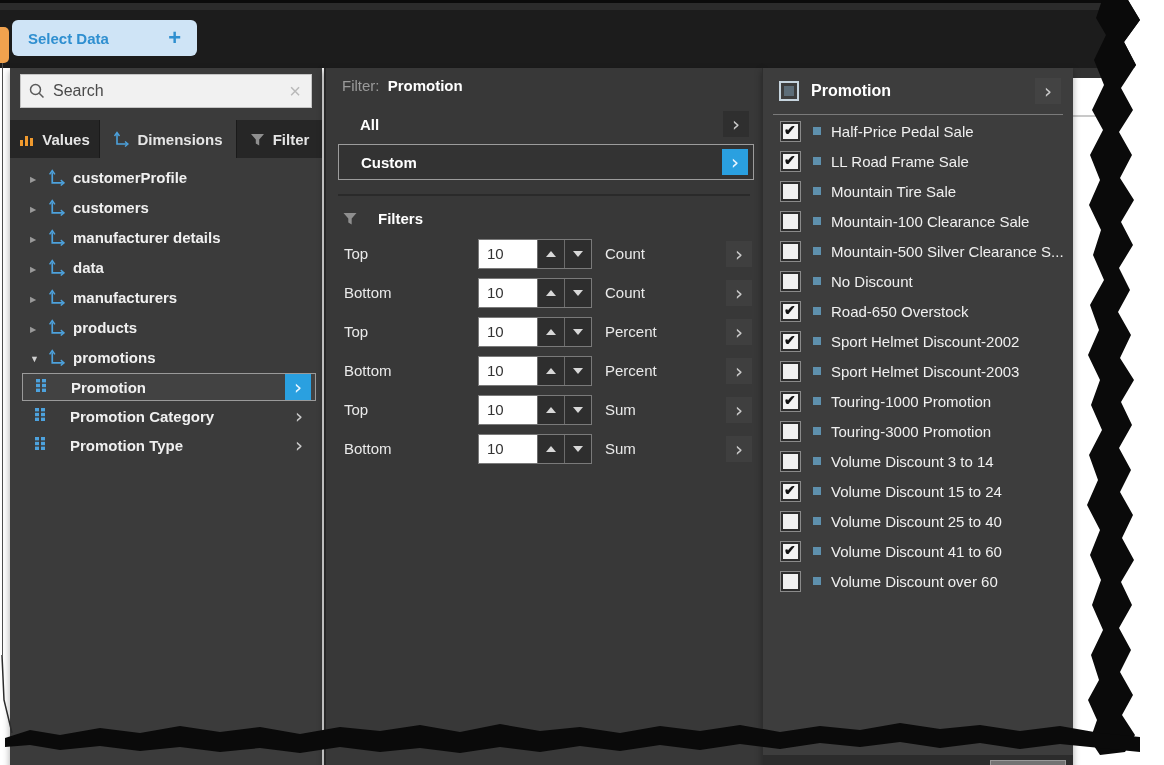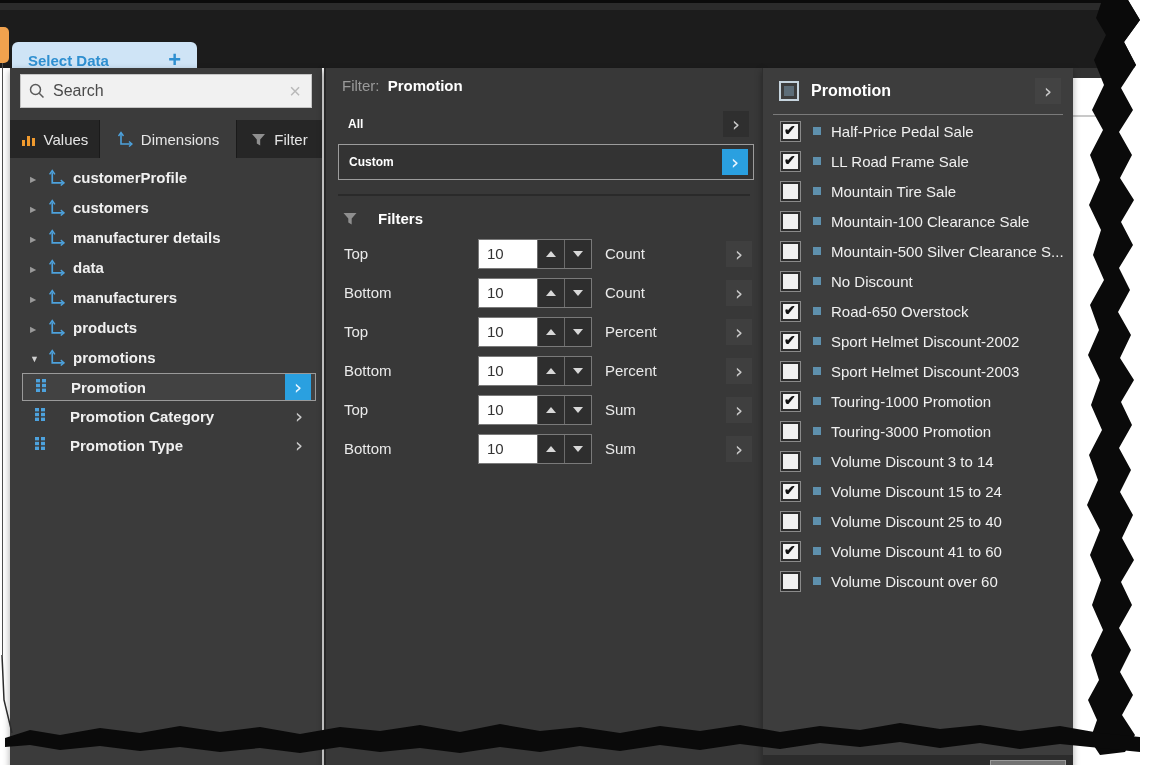--- a/index.html
+++ b/index.html
@@ -8,21 +8,21 @@
     background:#ffffff;font-family:"Liberation Sans",sans-serif;
     -webkit-font-smoothing:antialiased;
   }
   
   .topbar{position:absolute;left:0;top:0;width:1164px;height:68px;background:#1c1c1c;}
   .topbar .edge{position:absolute;left:0;top:0;width:100%;height:3px;background:#0b0b0b;}
   .topbar .strip{position:absolute;left:0;top:3px;width:100%;height:7px;background:#2b2b2b;}
   .bar-bottom-sliver{position:absolute;left:1055px;top:68px;width:60px;height:10px;background:#333;}
   .orange-stub{position:absolute;left:0;top:27px;width:9px;height:36px;background:#f0a24e;border-radius:0 5px 5px 0;}
   .select-data-tab{
-    position:absolute;left:12px;top:42px;width:185px;height:36px;background:#cfe4f6;
+    position:absolute;left:12px;top:20px;width:185px;height:36px;background:#cfe4f6;
     border-radius:6px;display:flex;align-items:center;justify-content:space-between;
     padding:0 16px;box-sizing:border-box;cursor:pointer;
   }
   .select-data-tab .lbl{color:#2f8fd0;font-size:15px;font-weight:700;}
   .select-data-tab .plus{color:#2f8fd0;font-size:22px;font-weight:700;line-height:1;}
   .left-window-line{position:absolute;left:2px;top:63px;width:1px;height:592px;background:#4f4f4f;}
   .underlay-line{position:absolute;left:1073px;top:115px;width:30px;height:2px;background:#c9c9c9;}
 
   
   .panel{position:absolute;top:68px;height:735px;box-shadow:0 3px 7px rgba(0,0,0,.35);}
@@ -37,21 +37,21 @@
   .left-panel{left:10px;width:312px;background:#3b3b3b;}
   .search-wrap{padding:6px 10px 0 10px;}
   .search-box{height:34px;background:#f1f1f1;border:1px solid #c4c4c4;display:flex;align-items:center;box-sizing:border-box;}
   .search-box svg{margin:0 6px 0 8px;flex:0 0 auto;}
   .search-box input{flex:1;border:none;background:transparent;outline:none;
     font-size:16px;color:#3a3a3a;font-family:"Liberation Sans",sans-serif;}
   .search-box input::placeholder{color:#4a4a4a;opacity:1;}
   .search-clear{color:#b9b9b9;font-size:20px;padding:0 10px;cursor:pointer;}
   .tabs-row{margin-top:12px;height:38px;display:flex;}
   .tab{display:flex;align-items:center;justify-content:center;gap:8px;background:#262626;
-    color:#e5e5e5;font-size:15px;font-weight:400;cursor:pointer;border-right:1px solid #1a1a1a;box-sizing:border-box;}
+    color:#e5e5e5;font-size:15px;font-weight:700;cursor:pointer;border-right:1px solid #1a1a1a;box-sizing:border-box;}
   .tab:last-child{border-right:none;}
   .tab.t0{width:90px;}.tab.t1{width:137px;}.tab.t2{width:85px;}
   .tab.active{background:#3b3b3b;}
   .tree{margin-top:4px;}
   .tree-row{height:30px;display:flex;align-items:center;cursor:pointer;}
   .tree-row .caret{width:12px;margin-left:20px;flex:0 0 auto;}
   .caret.collapsed::before{content:"\25B6";font-size:8px;color:#9a9a9a;}
   .caret.expanded::before{content:"\25BC";font-size:9px;color:#d0d0d0;}
   .tree-row .t-icon{margin-left:6px;flex:0 0 auto;display:flex;}
   .tree-row .t-label{margin-left:8px;color:#f0f0f0;font-size:15px;font-weight:600;
@@ -64,21 +64,21 @@
   .field-row.selected .chev-btn{background:#2aa0e0;}
   .field-row.selected .chev-btn .chev{color:#eaf6ff;}
 
   
   .mid-panel{left:324px;width:438px;background:#383838;border-left:2px solid #272727;box-sizing:border-box;}
   .mid-title{position:absolute;left:16px;top:9px;font-size:15px;}
   .mid-title .pre{color:#9a9a9a;}
   .mid-title .fld{color:#ffffff;font-weight:600;margin-left:4px;}
   .mode-row{position:absolute;left:12px;width:416px;height:36px;display:flex;align-items:center;
     box-sizing:border-box;cursor:pointer;}
-  .mode-row .m-label{color:#fff;font-size:12px;font-weight:700;margin-left:10px;flex:1;}
+  .mode-row .m-label{color:#fff;font-size:15px;font-weight:700;margin-left:22px;flex:1;}
   .mode-row .chev-btn{margin-right:5px;}
   .mode-row.r0{top:38px;}
   .mode-row.r1{top:76px;}
   .mode-row.selected{border:1px solid #9c9c9c;background:#333333;}
   .mid-divider{position:absolute;left:12px;right:12px;top:126px;height:2px;background:#2a2a2a;}
   .filters-head{position:absolute;left:16px;top:142px;display:flex;align-items:center;gap:20px;}
   .filters-head .f-label{color:#fff;font-size:15px;font-weight:700;}
   .filter-rows{position:absolute;left:0;top:166px;width:100%;}
   .filter-row{height:39px;display:flex;align-items:center;position:relative;}
   .filter-row .pos{position:absolute;left:18px;color:#eaeaea;font-size:15px;}

